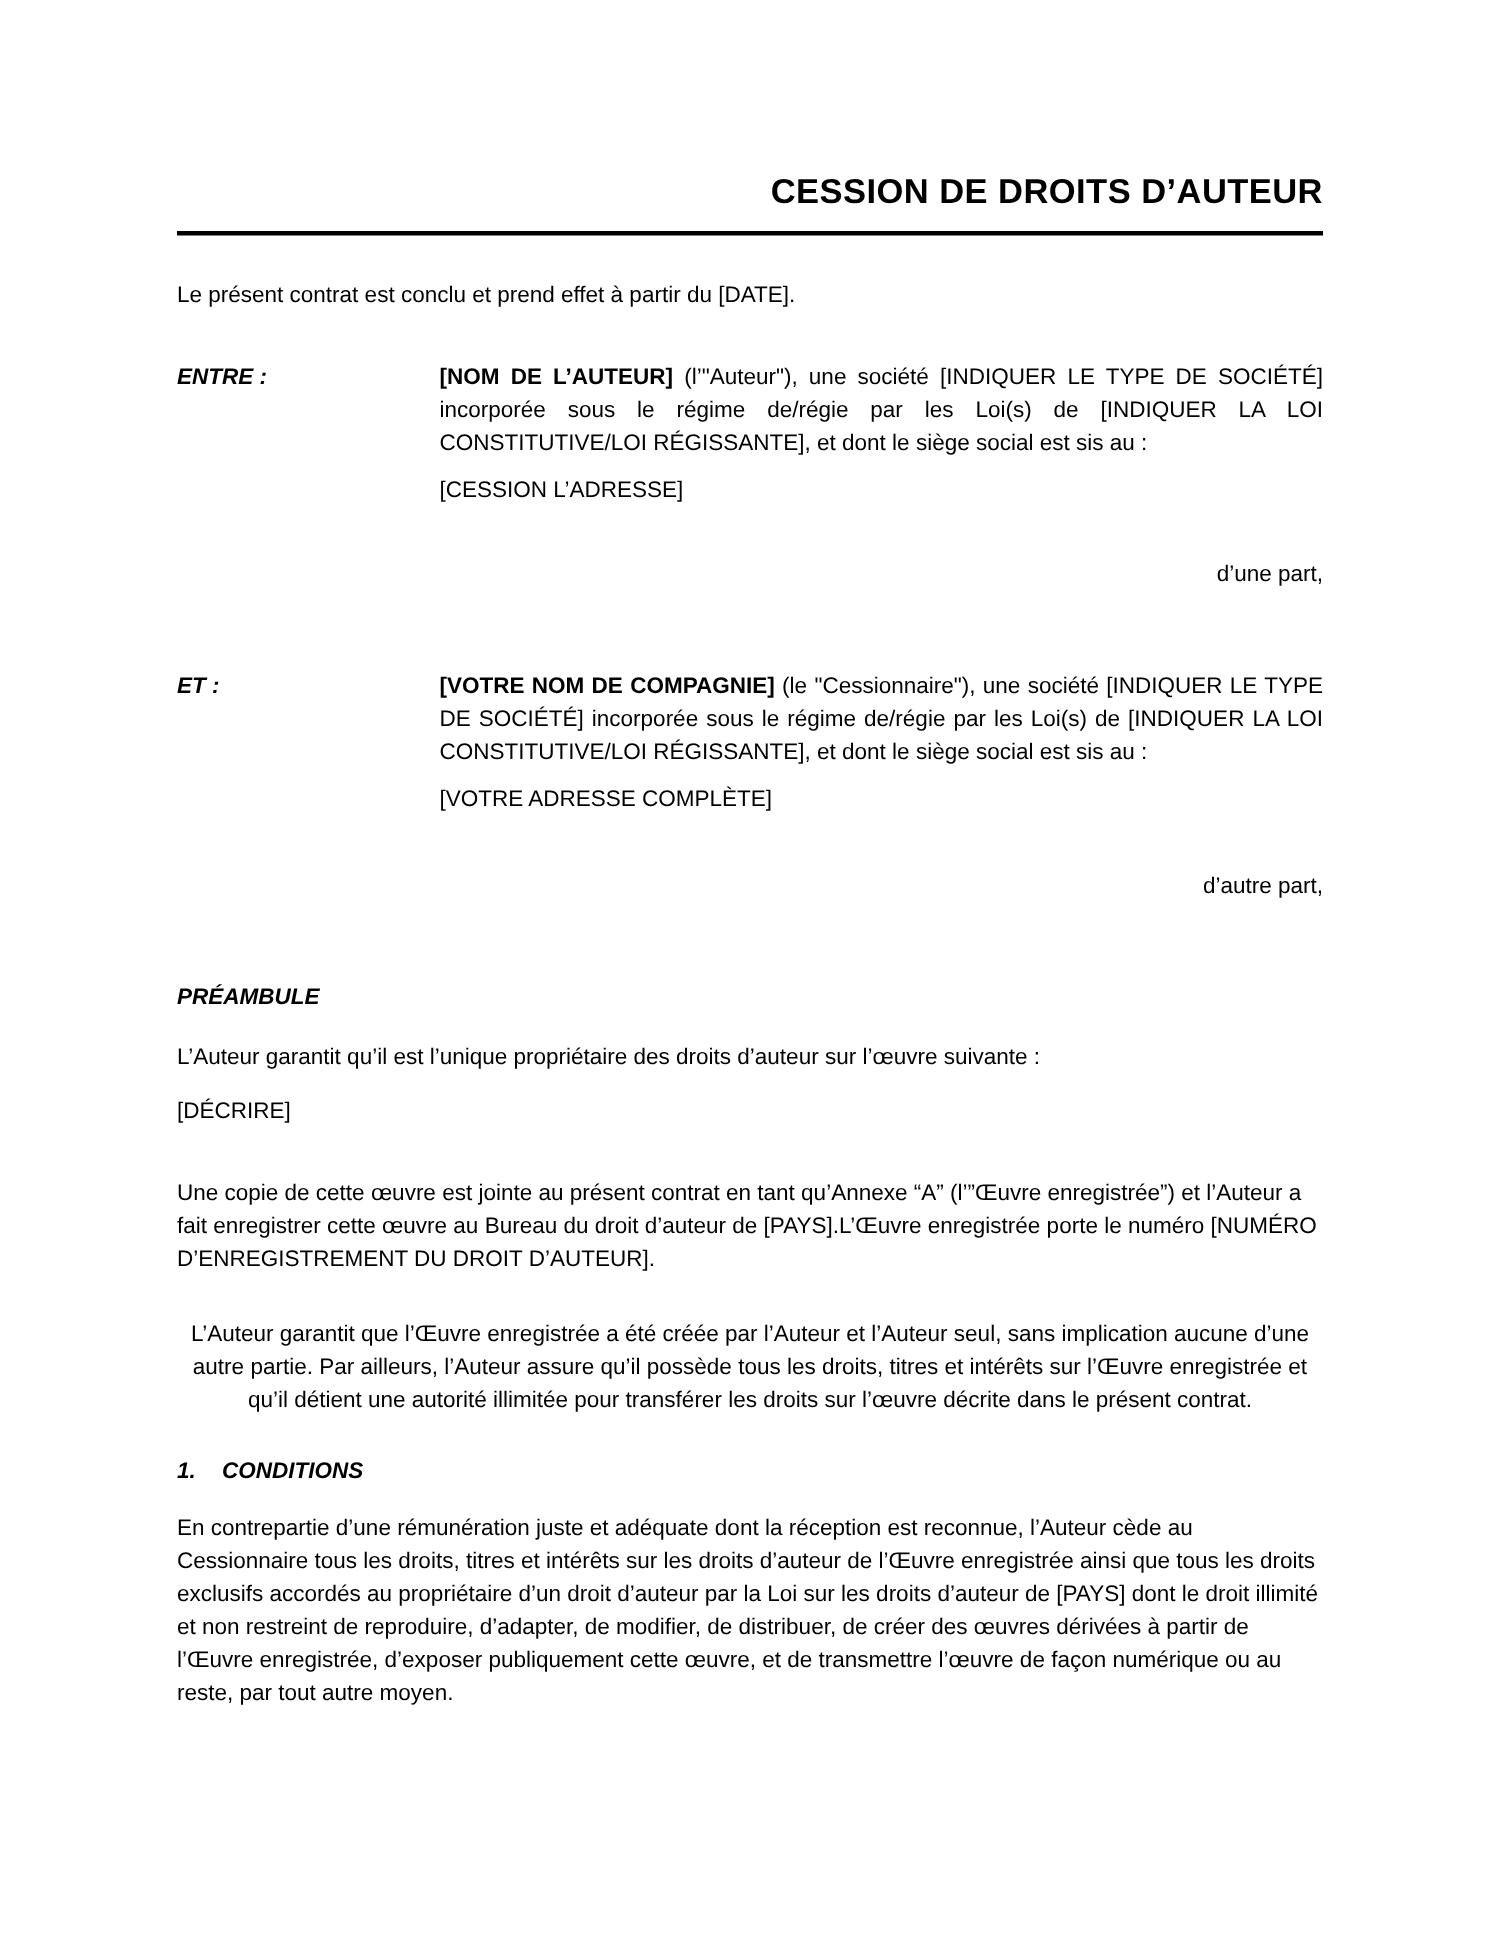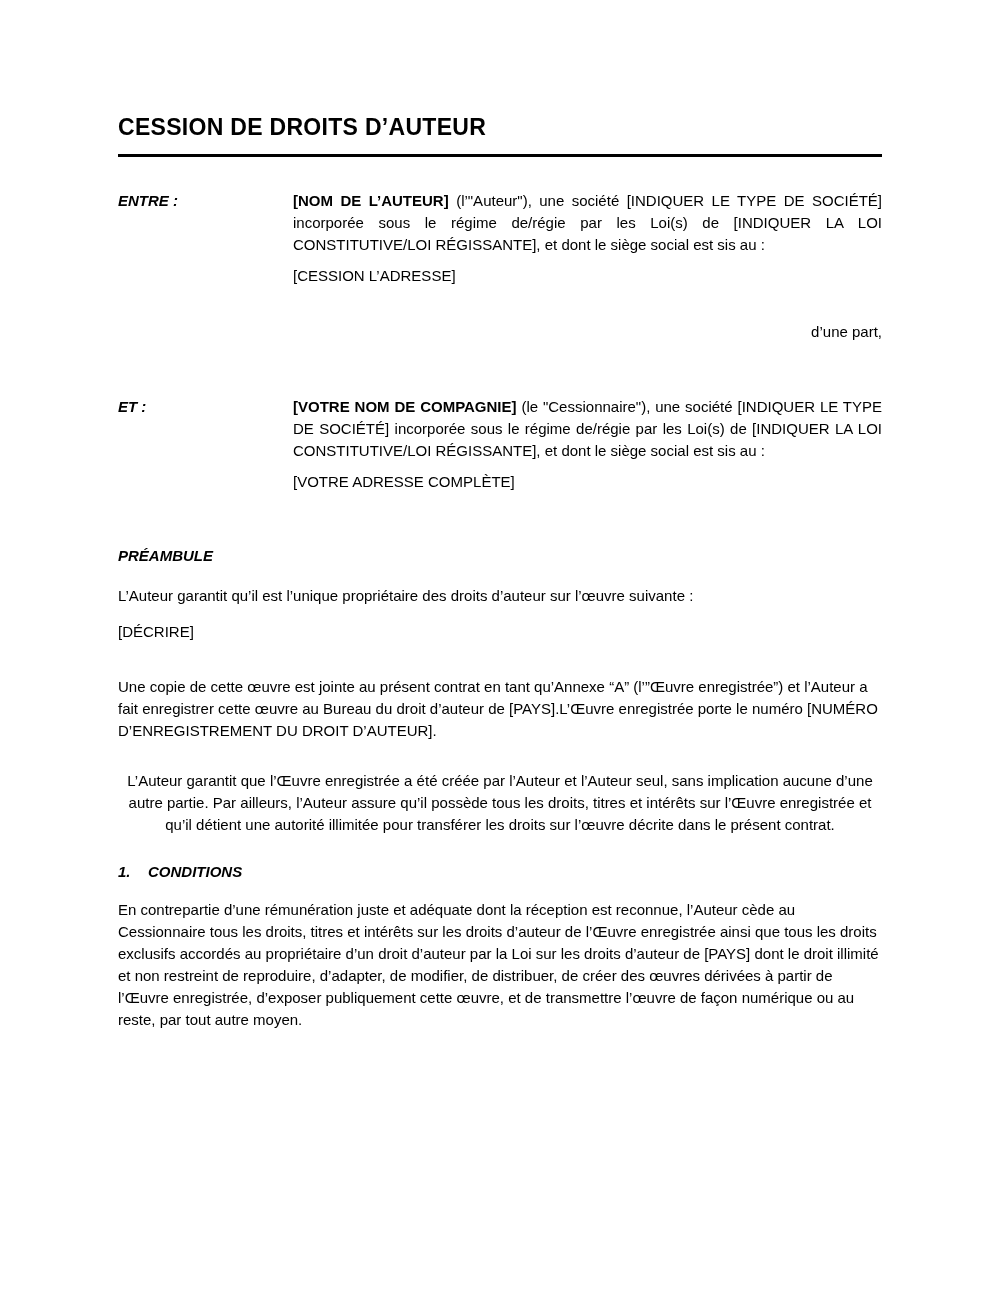--- a/index.html
+++ b/index.html
@@ -8,21 +8,21 @@
     width:1000px; height:1290px;
     font-family:"Liberation Sans", sans-serif;
     color:#000;
     position:relative;
     overflow:hidden;
   }
   .page { position:relative; width:1000px; height:1290px; padding:0 118px; }
 
   .title {
     margin-top:112px;
-    text-align:left;
+    text-align:right;
     font-size:23px;
     font-weight:bold;
     line-height:30px;
     letter-spacing:0.3px;
   }
   .rule { border-top:3px solid #000; margin-top:12px; }
 
   p, .label { font-size:15px; line-height:22px; }
 
   .intro { margin-top:29px; }
@@ -51,37 +51,39 @@
   .section-body { margin-top:16px; }
 </style>
 </head>
 <body>
 
 <div class="page">
 
   <h1 class="title">CESSION DE DROITS D’AUTEUR</h1>
   <div class="rule"></div>
 
+  <p class="intro">Le présent contrat est conclu et prend effet à partir du [DATE].</p>
 
   <div class="party entre">
     <div class="party-label label">ENTRE :</div>
     <div class="party-body">
       <p class="party-text"><strong>[NOM DE L’AUTEUR]</strong><span> (l’"Auteur"), une société [INDIQUER LE TYPE DE SOCIÉTÉ] incorporée sous le régime de/régie par les Loi(s) de [INDIQUER LA LOI CONSTITUTIVE/LOI RÉGISSANTE], et dont le siège social est sis au :</span></p>
       <p class="party-address">[CESSION L’ADRESSE]</p>
     </div>
   </div>
   <p class="part-right first">d’une part,</p>
 
   <div class="party et">
     <div class="party-label label">ET :</div>
     <div class="party-body">
       <p class="party-text"><strong>[VOTRE NOM DE COMPAGNIE]</strong><span> (le "Cessionnaire"), une société [INDIQUER LE TYPE DE SOCIÉTÉ] incorporée sous le régime de/régie par les Loi(s) de [INDIQUER LA LOI CONSTITUTIVE/LOI RÉGISSANTE], et dont le siège social est sis au :</span></p>
       <p class="party-address">[VOTRE ADRESSE COMPLÈTE]</p>
     </div>
   </div>
+  <p class="part-right second">d’autre part,</p>
 
   <h2 class="preamble-heading">PRÉAMBULE</h2>
   <p class="p1">L’Auteur garantit qu’il est l’unique propriétaire des droits d’auteur sur l’œuvre suivante :</p>
   <p class="describe">[DÉCRIRE]</p>
   <p class="p2">Une copie de cette œuvre est jointe au présent contrat en tant qu’Annexe “A”  (l’”Œuvre enregistrée”) et l’Auteur a fait enregistrer cette œuvre au Bureau du droit d’auteur de [PAYS].L’Œuvre enregistrée porte le numéro [NUMÉRO D’ENREGISTREMENT DU DROIT D’AUTEUR].</p>
   <p class="p3">L’Auteur garantit que l’Œuvre enregistrée a été créée par l’Auteur et l’Auteur seul, sans implication aucune d’une autre partie. Par ailleurs, l’Auteur assure qu’il possède tous les droits, titres et intérêts sur l’Œuvre enregistrée et qu’il détient une autorité illimitée pour transférer les droits sur l’œuvre décrite dans le présent contrat.</p>
 
   <h2 class="section-heading">
     <span class="section-number">1.</span>
     <span class="section-title">CONDITIONS</span>

